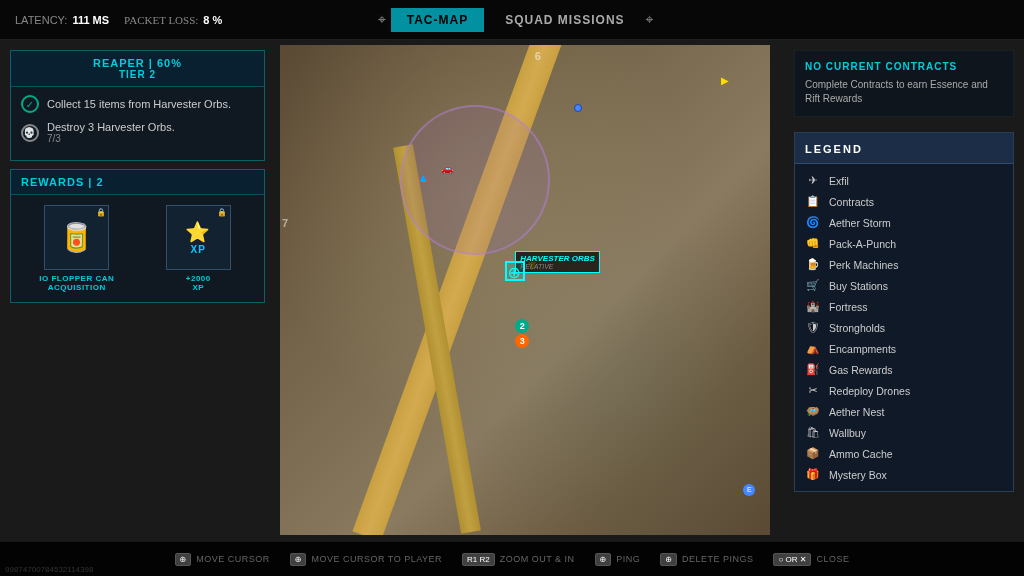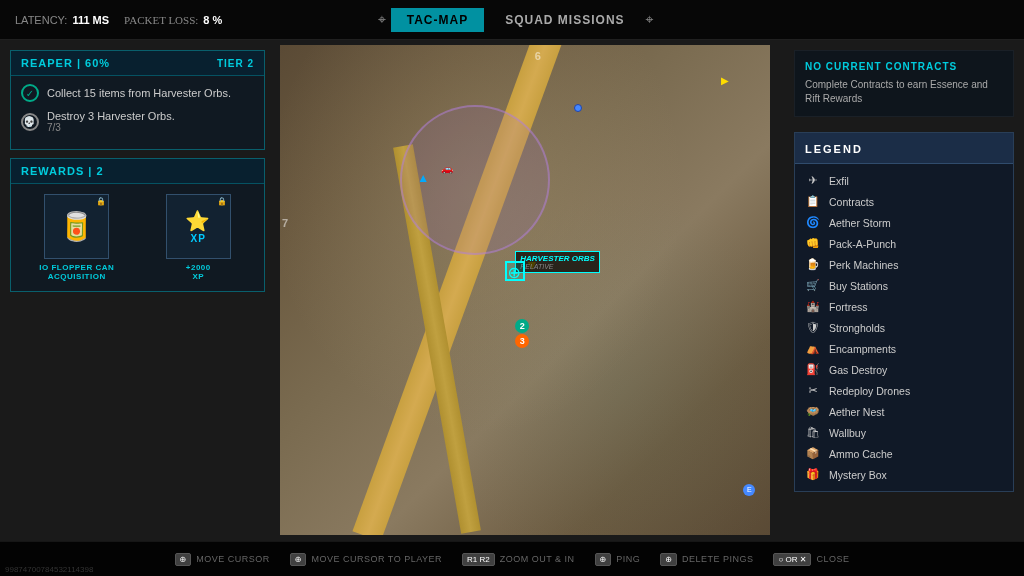--- a/index.html
+++ b/index.html
@@ -185,20 +185,21 @@
       padding: 0;
     }
 
     .mission-header {
       display: flex;
       align-items: center;
       justify-content: space-between;
       padding: 6px 10px;
       border-bottom: 1px solid rgba(0, 200, 220, 0.3);
       background: rgba(0, 40, 60, 0.5);
+      flex-direction: column;
     }
 
     .mission-title {
       color: #00ccdd;
       font-size: 11px;
       font-weight: bold;
       letter-spacing: 1px;
     }
 
     .tier-badge {
@@ -615,21 +616,21 @@
       <div class="legend-item">
         <span class="legend-icon">🛡</span>
         <span>Strongholds</span>
       </div>
       <div class="legend-item">
         <span class="legend-icon">⛺</span>
         <span>Encampments</span>
       </div>
       <div class="legend-item">
         <span class="legend-icon">⛽</span>
-        <span>Gas Destroy</span>
+        <span>Gas Rewards</span>
       </div>
       <div class="legend-item">
         <span class="legend-icon">✂</span>
         <span>Redeploy Drones</span>
       </div>
       <div class="legend-item">
         <span class="legend-icon">🪺</span>
         <span>Aether Nest</span>
       </div>
       <div class="legend-item">

